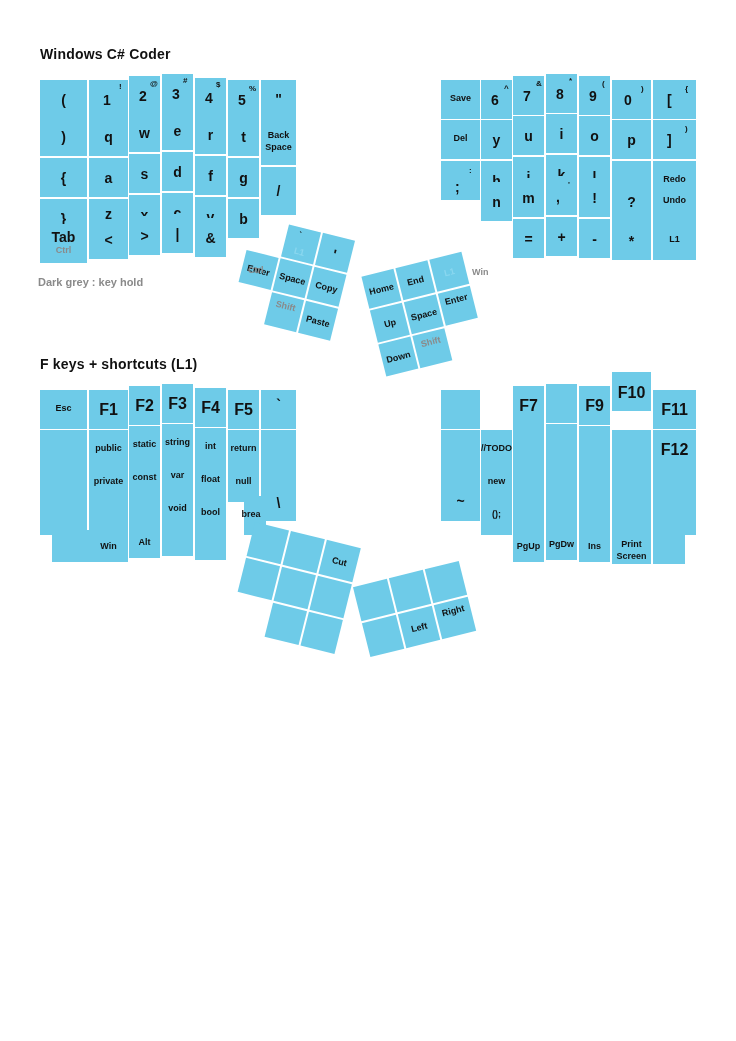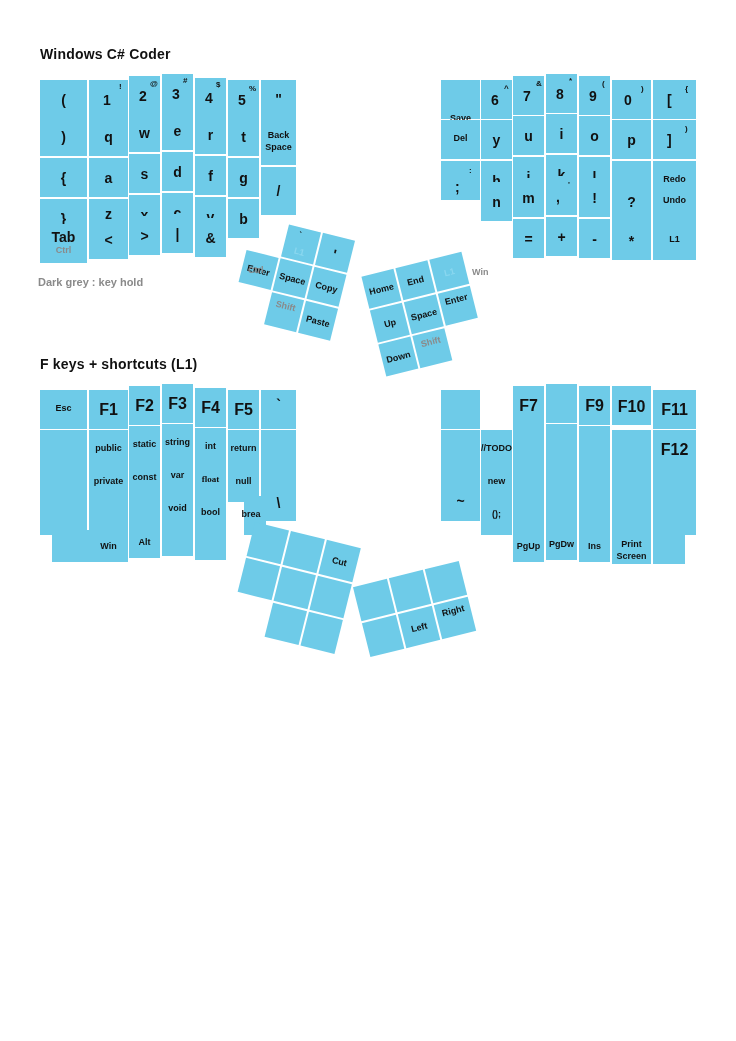--- a/index.html
+++ b/index.html
@@ -167,21 +167,21 @@
     <div class="key" style="left:52px;top:76px;width:33px;height:33px;">
       <span class="lbl small grey c" style="top:6px;">Shift</span>
     </div>
     <div class="key" style="left:87px;top:76px;width:33px;height:33px;">
       <span class="lbl small c" style="top:13px;">Paste</span>
     </div>
   </div>
   <span class="lbl small grey" style="position:absolute;left:248px;top:265px;">Ctrl</span>
 
   <div class="key" style="left:441px;top:80px;width:39px;height:39px;">
-    <span class="lbl small c" style="top:14px;margin-top:20px;">Save</span>
+    <span class="lbl small c" style="top:14px;">Save</span>
   </div>
   <div class="key" style="left:481px;top:80px;width:31px;height:39px;">
     <span class="lbl main" style="left:10px;top:13px;">6</span>
     <span class="lbl tiny" style="left:23px;top:5px;">^</span>
   </div>
   <div class="key" style="left:513px;top:76px;width:31px;height:39px;">
     <span class="lbl main" style="left:10px;top:13px;">7</span>
     <span class="lbl tiny" style="left:23px;top:4px;">&amp;</span>
   </div>
   <div class="key" style="left:546px;top:74px;width:31px;height:39px;">
@@ -360,21 +360,21 @@
   <div class="key" style="left:40px;top:463px;width:47px;height:39px;"></div>
   <div class="key" style="left:89px;top:463px;width:39px;height:39px;">
     <span class="lbl code c" style="top:14px;">private</span>
   </div>
   <div class="key" style="left:129px;top:459px;width:31px;height:39px;">
     <span class="lbl code c" style="top:14px;">const</span>
   </div>
   <div class="key" style="left:162px;top:457px;width:31px;height:39px;">
     <span class="lbl code c" style="top:14px;">var</span>
   </div>
-  <div class="key" style="left:195px;top:461px;width:31px;height:39px;font-family:Liberation Serif, serif;">
+  <div class="key" style="left:195px;top:461px;width:31px;height:39px;">
     <span class="lbl code c" style="top:14px;">float</span>
   </div>
   <div class="key" style="left:228px;top:463px;width:31px;height:39px;text-decoration:underline;">
     <span class="lbl code c" style="top:14px;">null</span>
   </div>
   <div class="key" style="left:261px;top:463px;width:35px;height:39px;"></div>
 
   <div class="key" style="left:40px;top:496px;width:47px;height:39px;"></div>
   <div class="key" style="left:89px;top:496px;width:39px;height:39px;"></div>
   <div class="key" style="left:129px;top:492px;width:31px;height:39px;"></div>
@@ -420,21 +420,21 @@
   </div>
   <div class="key" style="left:513px;top:386px;width:31px;height:39px;">
     <span class="lbl big c" style="top:12px;">F7</span>
   </div>
   <div class="key" style="left:546px;top:384px;width:31px;height:39px;">
     <span class="lbl big c" style="top:12px;margin-left:34px;">F8</span>
   </div>
   <div class="key" style="left:579px;top:386px;width:31px;height:39px;">
     <span class="lbl big c" style="top:12px;">F9</span>
   </div>
-  <div class="key" style="left:612px;top:386px;width:39px;height:39px;">
+  <div class="key" style="left:612px;top:372px;width:39px;height:39px;">
     <span class="lbl big c" style="top:13px;">F10</span>
   </div>
   <div class="key" style="left:653px;top:390px;width:43px;height:39px;">
     <span class="lbl big c" style="top:12px;">F11</span>
   </div>
 
   <div class="key" style="left:441px;top:430px;width:39px;height:39px;"></div>
   <div class="key" style="left:481px;top:430px;width:31px;height:39px;">
     <span class="lbl code c" style="top:14px;">//TODO</span>
   </div>

